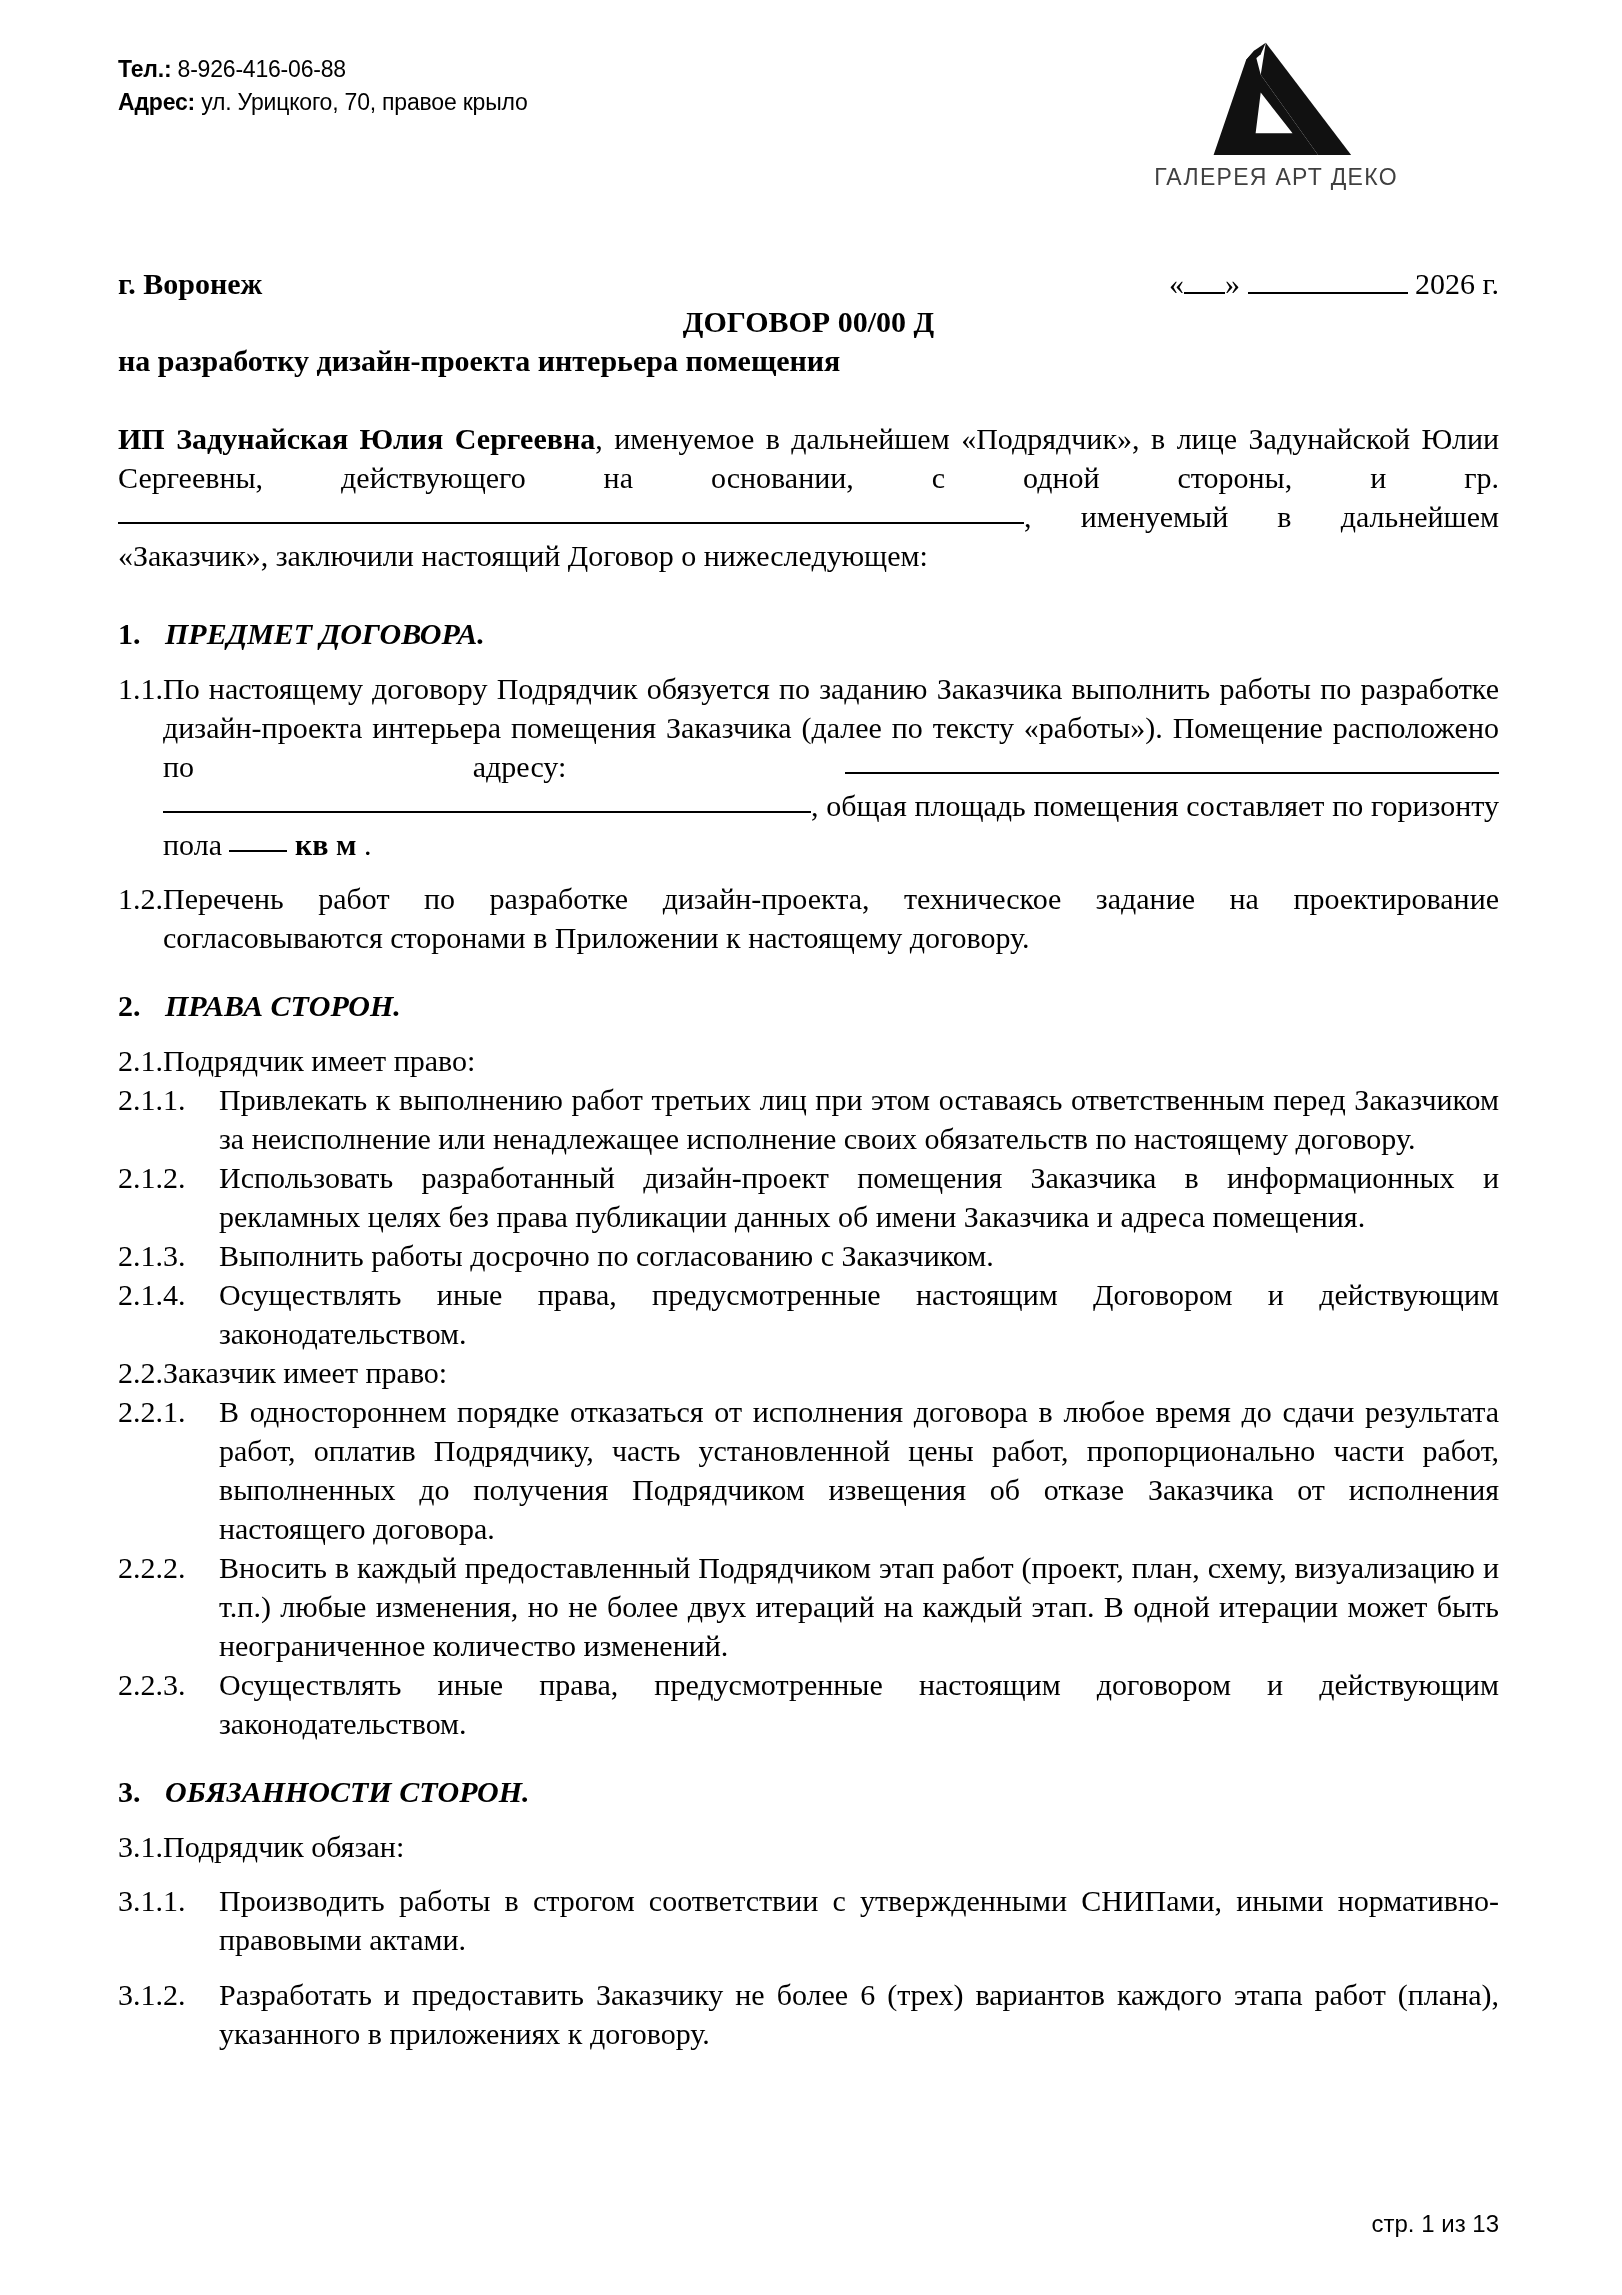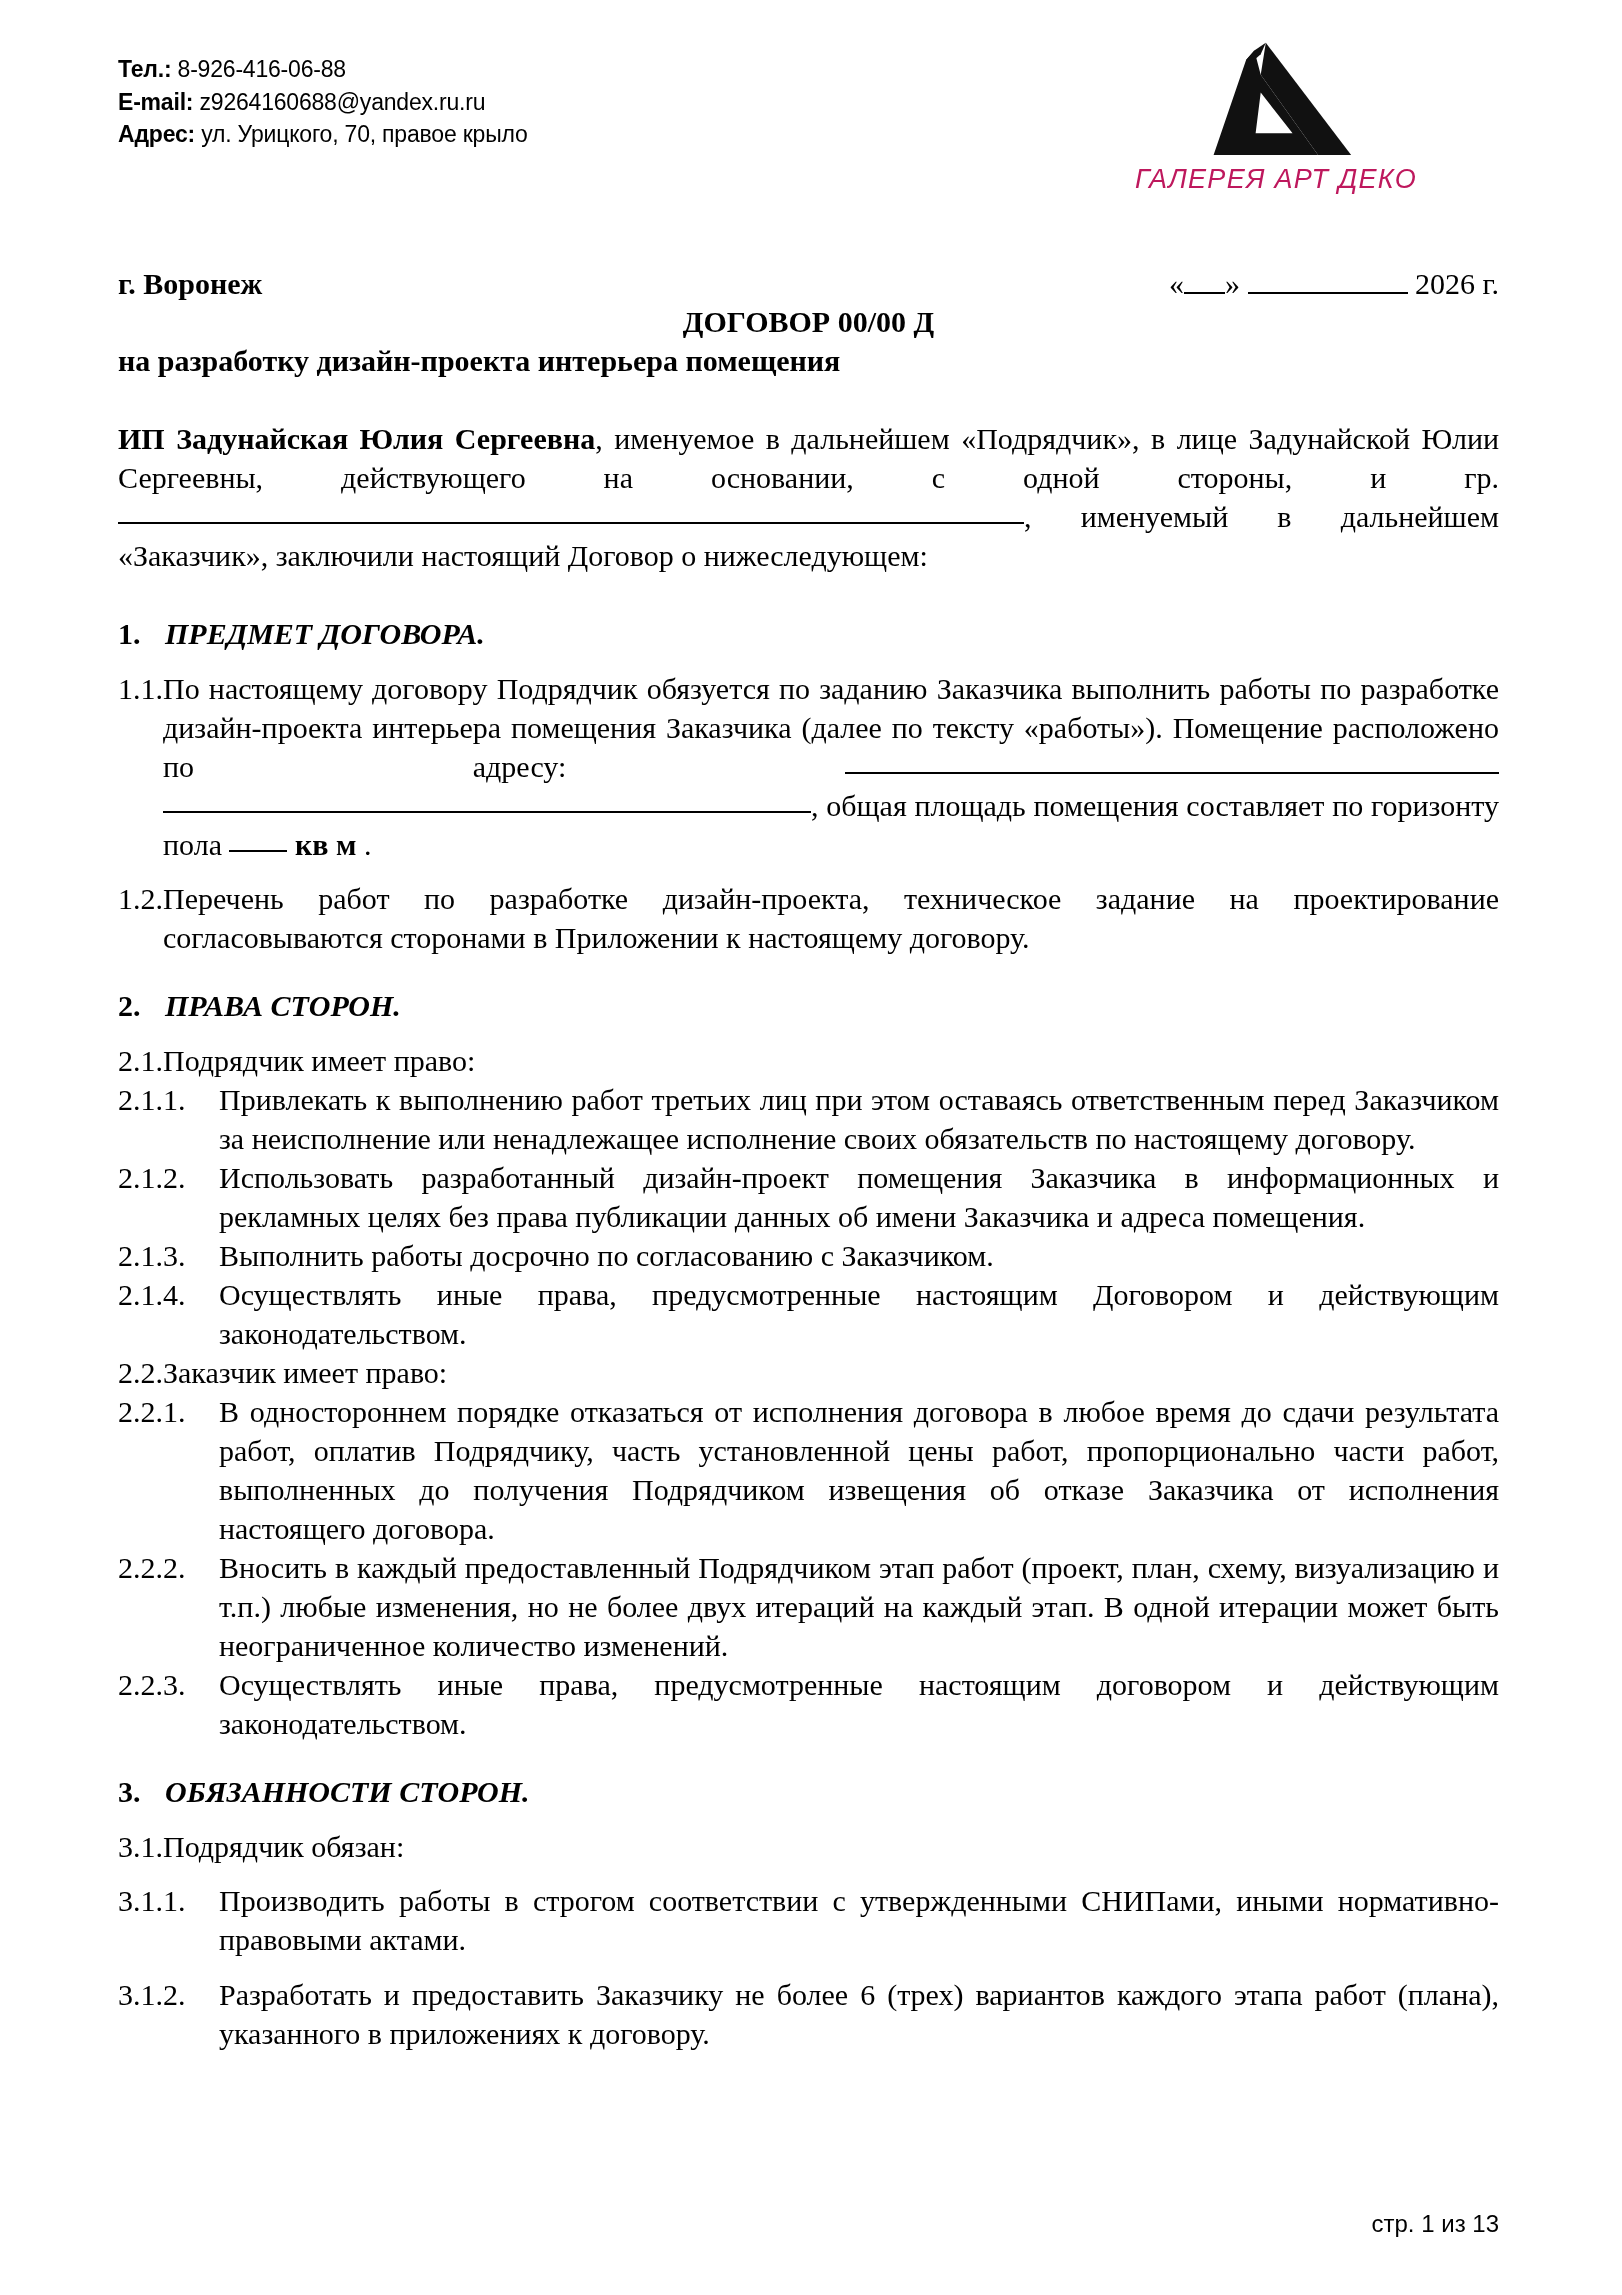--- a/index.html
+++ b/index.html
@@ -47,26 +47,25 @@
   .logo-block {
     width: 262px;
     display: flex;
     flex-direction: column;
     align-items: center;
     padding-right: 98px;
   }
   .logo-mark { width: 154px; height: 121px; display:block; }
   .logo-word {
     font-family: "Liberation Sans", "DejaVu Sans", sans-serif;
-    font-size: 27px;
+    font-size: 23px;
     letter-spacing: 1.3px;
     margin-top: 3.9px;
     white-space: nowrap;
-    color: #be185d;
-    font-style: italic;
+    color: #404040;
   }
 
   
   .citydate {
     position: absolute;
     left: 118px;
     top: 267px;
     width: 1381px;
     display: flex;
     justify-content: space-between;
@@ -173,24 +172,20 @@
 <div class="page">
 
   <div class="letterhead">
 
     <div class="contact-block">
       <div class="contact-row">
         <span class="lbl">Тел.:</span>
         <span>8-926-416-06-88</span>
       </div>
       <div class="contact-row">
-        <span class="lbl">E-mail:</span>
-        <span>z9264160688@yandex.ru.ru</span>
-      </div>
-      <div class="contact-row">
         <span class="lbl">Адрес:</span>
         <span>ул. Урицкого, 70, правое крыло</span>
       </div>
     </div>
 
     <div class="logo-block">
       <svg class="logo-mark" viewBox="0 0 240 190">
 
         <path d="M104 6 L96 24 L80 38 L73 33 L86 18 Z" fill="#111111"></path>
         <path d="M104 6 L238 182 L186 182 L96 56 Z" fill="#111111"></path>

